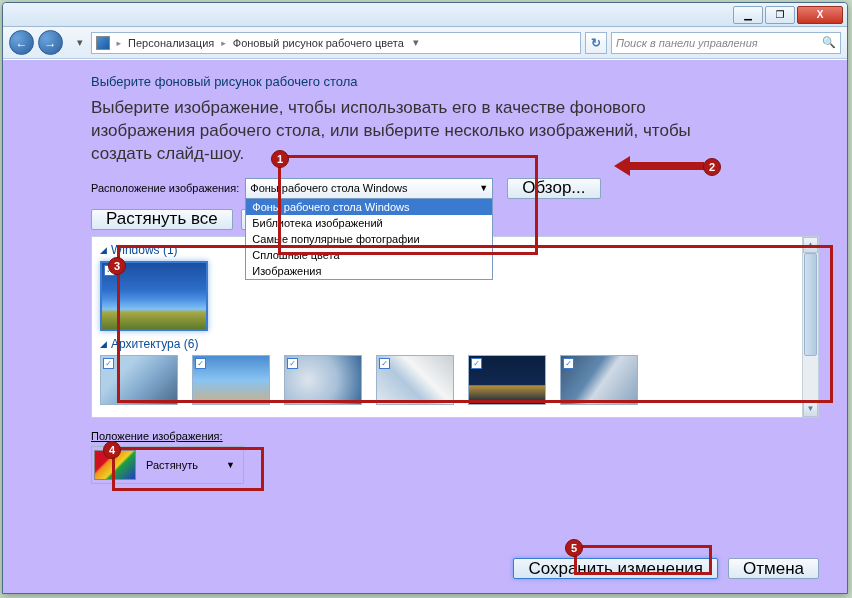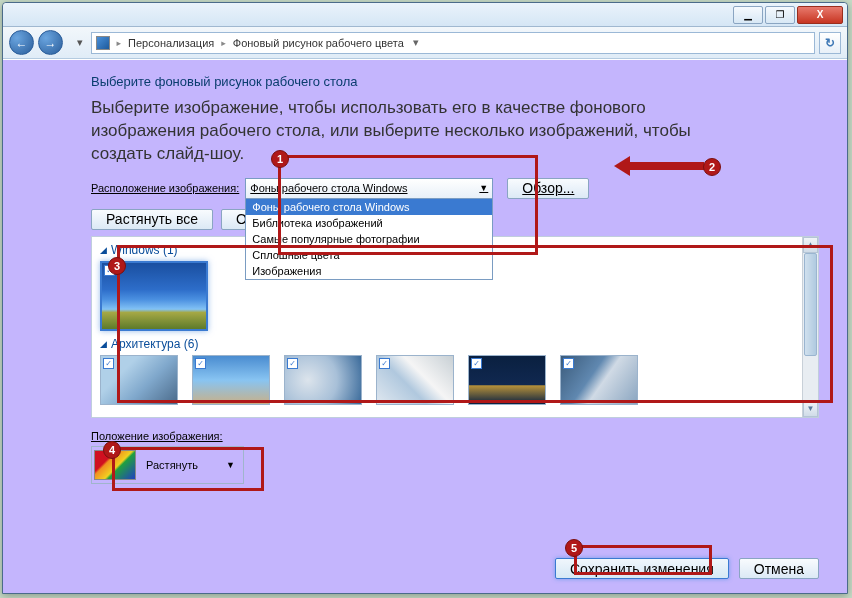--- a/index.html
+++ b/index.html
@@ -23,21 +23,21 @@
 .heading { color:#0a3d6e; font-size:13px; margin-bottom: 8px;}
 .desc { color:#333; font-size:17px; line-height:1.35; margin-bottom:12px; max-width: 640px;}
 .locrow { display:flex; align-items:center; gap:6px; margin-bottom:10px;}
 .loclabel { font-size:11px;}
 .combo { position:relative;}
 .combo-top { width:248px; height:21px; border:1px solid #7a9cc2; background:linear-gradient(#fff,#e8f0f8); display:flex; align-items:center; padding:0 4px; font-size:11px; cursor:pointer;}
 .combo-top .arr { margin-left:auto; font-size:9px;}
 .dropdown { position:absolute; top:21px; left:0; width:248px; border:1px solid #7a9cc2; border-top:none; background:#fff; z-index:5;}
 .dropdown div { padding:2px 6px; font-size:11px; cursor:pointer;}
 .dropdown div.sel { background:#3a7ad1; color:#fff;}
-.btn { height:21px; padding:0 14px; border:1px solid #8aa5c2; background:linear-gradient(#f8fbfe,#dce9f5); border-radius:2px; font-size:14px; cursor:pointer; display:inline-flex;align-items:center;}
+.btn { height:21px; padding:0 14px; border:1px solid #8aa5c2; background:linear-gradient(#f8fbfe,#dce9f5); border-radius:2px; font-size:17px; cursor:pointer; display:inline-flex;align-items:center;}
 .toolbar { display:flex; gap:8px; margin-bottom:6px;}
 .scrollpane { position:relative; border:1px solid #c0cedd; height:182px; overflow:hidden; background:#fff;}
 .scrollcontent { padding:4px 8px 4px 8px;}
 .cathead { display:flex; align-items:center; color:#0a4d9a; font-size:12px; margin:2px 0 4px 0; cursor:pointer;}
 .cathead .tri { font-size:9px; margin-right:4px;}
 .thumbs { display:flex; gap:14px; flex-wrap:wrap; margin-bottom:6px;}
 .thumb { position:relative; width:78px; height:50px; border:1px solid #9bb3cc; background:#e6e9ec; display:inline-block;}
 .thumb.selected { border:2px solid #3a7ad1; box-shadow:0 0 6px rgba(80,140,220,0.6); width:108px; height:70px;}
 .thumb .chk { position:absolute; top:2px; left:2px; width:11px; height:11px; background:#fff; border:1px solid #3a7ad1; font-size:8px; line-height:9px; text-align:center; color:#3a7ad1;}
 .thumb .chk.on::after{content:"✓";}
@@ -83,27 +83,31 @@
     <span class="chev">▾</span>
     <div class="addr">
       <span class="ico"></span>
       <span class="sep">▸</span>
       <span>Персонализация</span>
       <span class="sep">▸</span>
       <span>Фоновый рисунок рабочего цвета</span>
       <span class="addr-drop">▾</span>
     </div>
     <div class="refresh">↻</div>
+    <div class="search">
+      <span>Поиск в панели управления</span>
+      <span class="mag">🔍</span>
+    </div>
   </div>
 
   <div class="content">
     <div class="heading">Выберите фоновый рисунок рабочего стола</div>
     <div class="desc">Выберите изображение, чтобы использовать его в качестве фонового изображения рабочего стола, или выберите несколько изображений, чтобы создать слайд-шоу.</div>
 
-    <div class="locrow" style="position:relative;text-decoration:underline;">
+    <div class="locrow" style="position:relative;">
       <span class="loclabel">Расположение изображения:</span>
       <div class="combo">
         <div class="combo-top">
           <span>Фоны рабочего стола Windows</span>
           <span class="arr">▼</span>
         </div>
         <div class="dropdown">
           <div class="sel">Фоны рабочего стола Windows</div>
           <div>Библиотека изображений</div>
           <div>Самые популярные фотографии</div>

